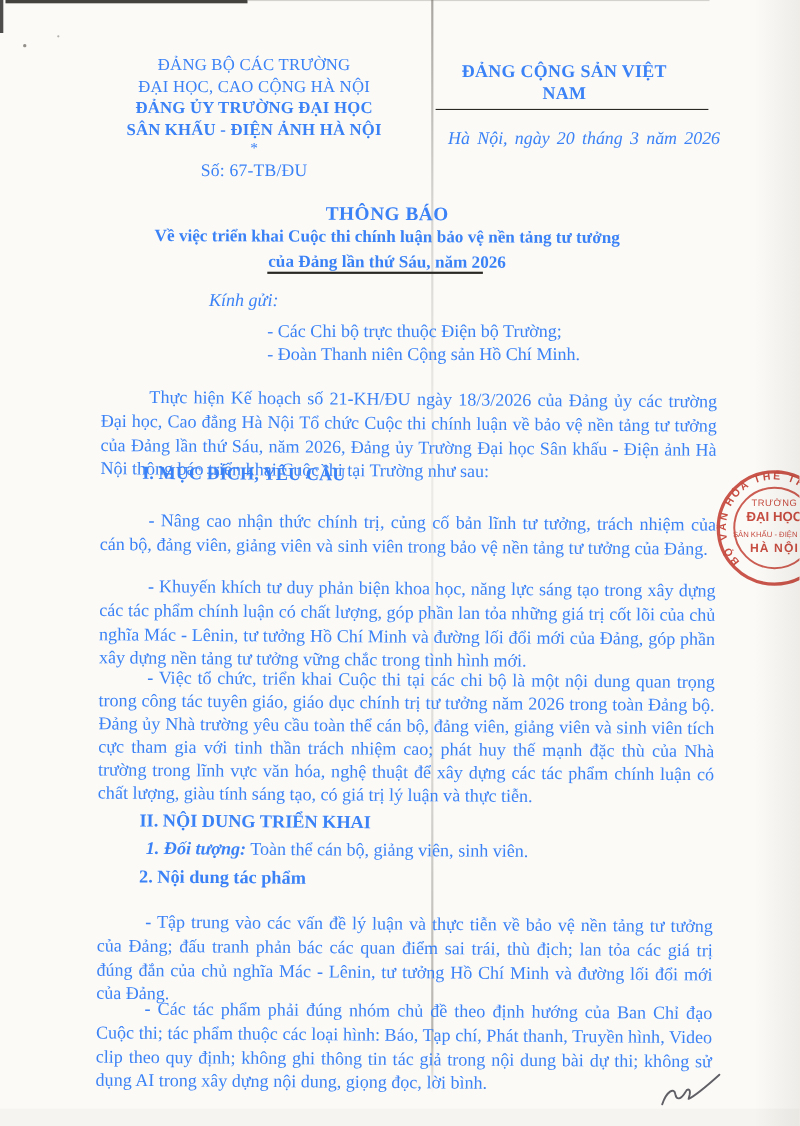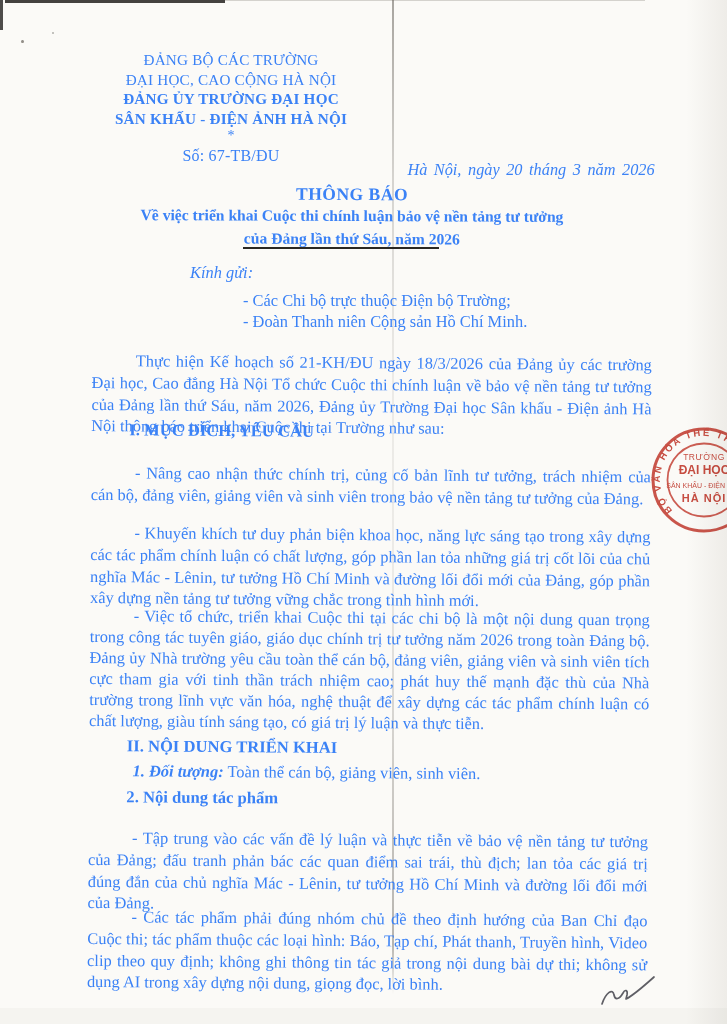--- a/index.html
+++ b/index.html
@@ -26,21 +26,21 @@
       rgba(100,95,88,.55) 0%,rgba(100,95,88,.25) 18%,rgba(100,95,88,.10) 38%,
       rgba(100,95,88,.10) 58%,rgba(100,95,88,.30) 78%,rgba(100,95,88,.45) 95%,rgba(100,95,88,0) 100%);}
   
   .hdr-left{left:103px;top:50px;width:256px;text-align:center;font-size:15.2px;line-height:19.5px;letter-spacing:.2px;}
   .hdr-left .b{font-weight:bold;}
   .hdr-left .star{font-size:14px;line-height:14px;margin-top:1px;}
   .hdr-left .num{margin-top:3px;font-size:16px;}
   .hdr-right{left:396px;top:55px;width:248px;text-align:center;}
   .motto{display:inline-block;font-weight:bold;font-size:16.3px;letter-spacing:.3px;
     border-bottom:1.5px solid #2a2823;padding:0 16px 4px 2px;}
-  .place-date{left:398px;top:116px;width:266px;text-align:center;font-style:italic;font-size:16.3px;word-spacing:2.5px;margin-top:44px;}
+  .place-date{left:398px;top:116px;width:266px;text-align:center;font-style:italic;font-size:16.3px;word-spacing:2.5px;}
   
   .title-block{left:52px;top:183px;width:600px;text-align:center;transform:rotate(0.25deg);}
   .title-doc-type{font-weight:bold;font-size:17.5px;letter-spacing:.5px;line-height:22px;}
   .title-subject{font-weight:bold;font-size:15.6px;line-height:22.5px;}
   .title-underline{left:243px;top:247px;width:196px;height:1.8px;background:#2a2823;}
   
   .kinhgui{left:190px;top:263px;font-size:16.4px;font-style:italic;}
   .recip{left:243px;font-size:16.4px;line-height:21px;}
   .recip1{top:290px;} .recip2{top:311px;}
   
@@ -85,20 +85,23 @@
 
   <div class="abs hdr-left">
     <div>ĐẢNG BỘ CÁC TRƯỜNG</div>
     <div>ĐẠI HỌC, CAO CỘNG HÀ NỘI</div>
     <div class="b">ĐẢNG ỦY TRƯỜNG ĐẠI HỌC</div>
     <div class="b">SÂN KHẤU - ĐIỆN ẢNH HÀ NỘI</div>
     <div class="star">*</div>
     <div class="num">Số: 67-TB/ĐU</div>
   </div>
 
+  <div class="abs hdr-right">
+    <span class="motto">ĐẢNG CỘNG SẢN VIỆT NAM</span>
+  </div>
   <div class="abs place-date">Hà Nội, ngày 20 tháng 3 năm 2026</div>
 
   <div class="abs title-block">
     <div class="title-doc-type">THÔNG BÁO</div>
     <div class="title-subject">Về việc triển khai Cuộc thi chính luận bảo vệ nền tảng tư tưởng</div>
     <div class="title-subject">của Đảng lần thứ Sáu, năm 2026</div>
   </div>
   <div class="abs title-underline"></div>
 
   <div class="abs kinhgui">Kính gửi:</div>

